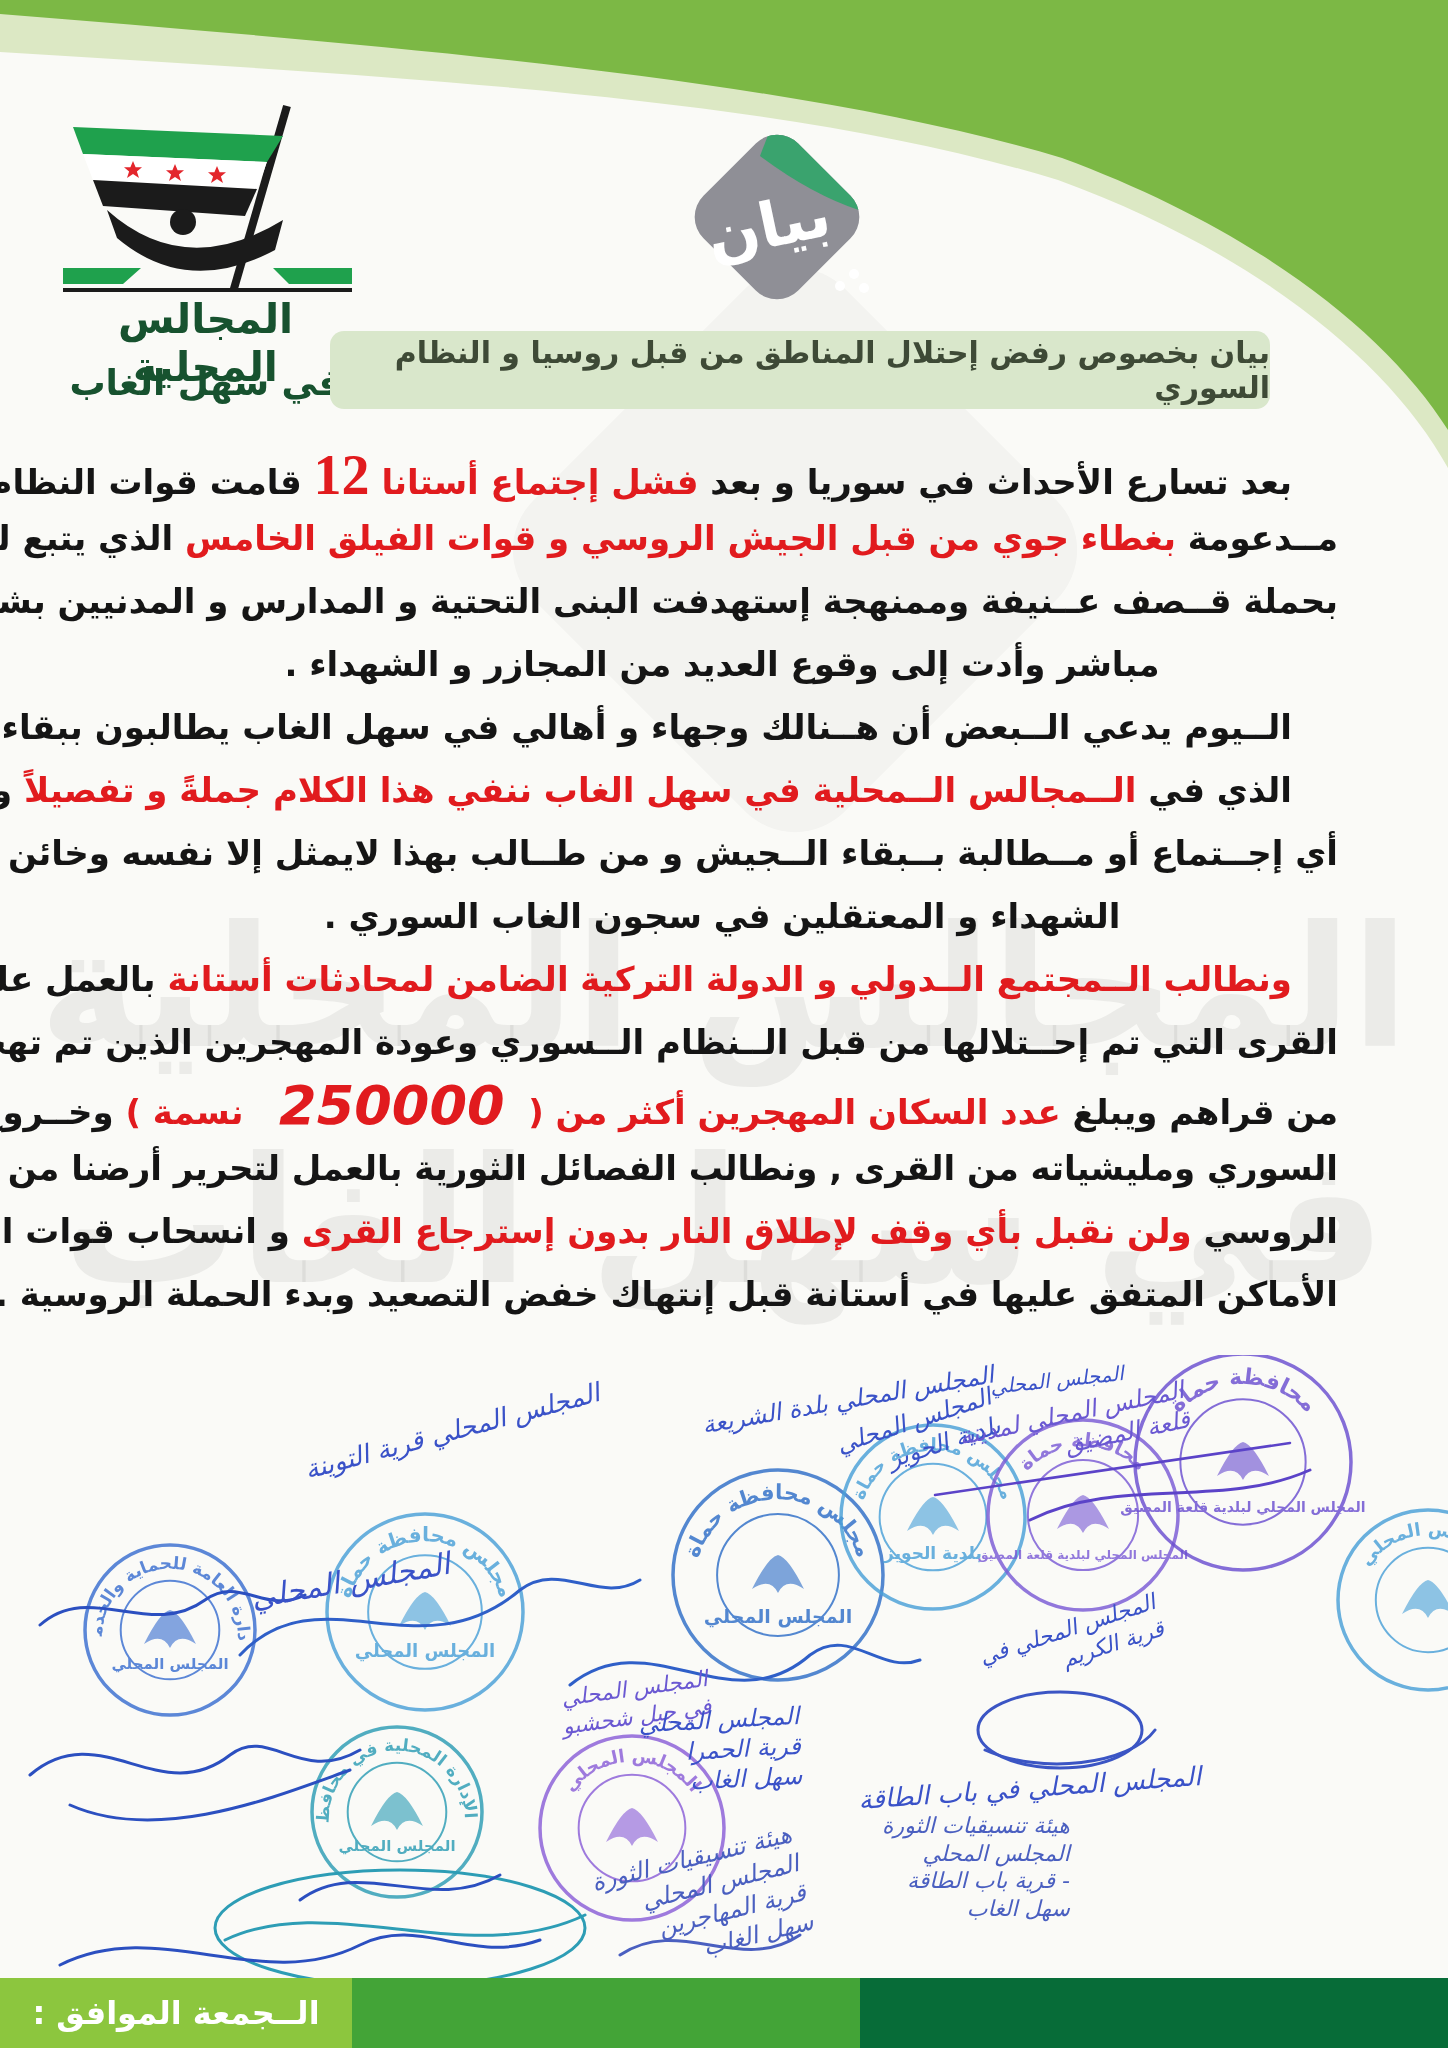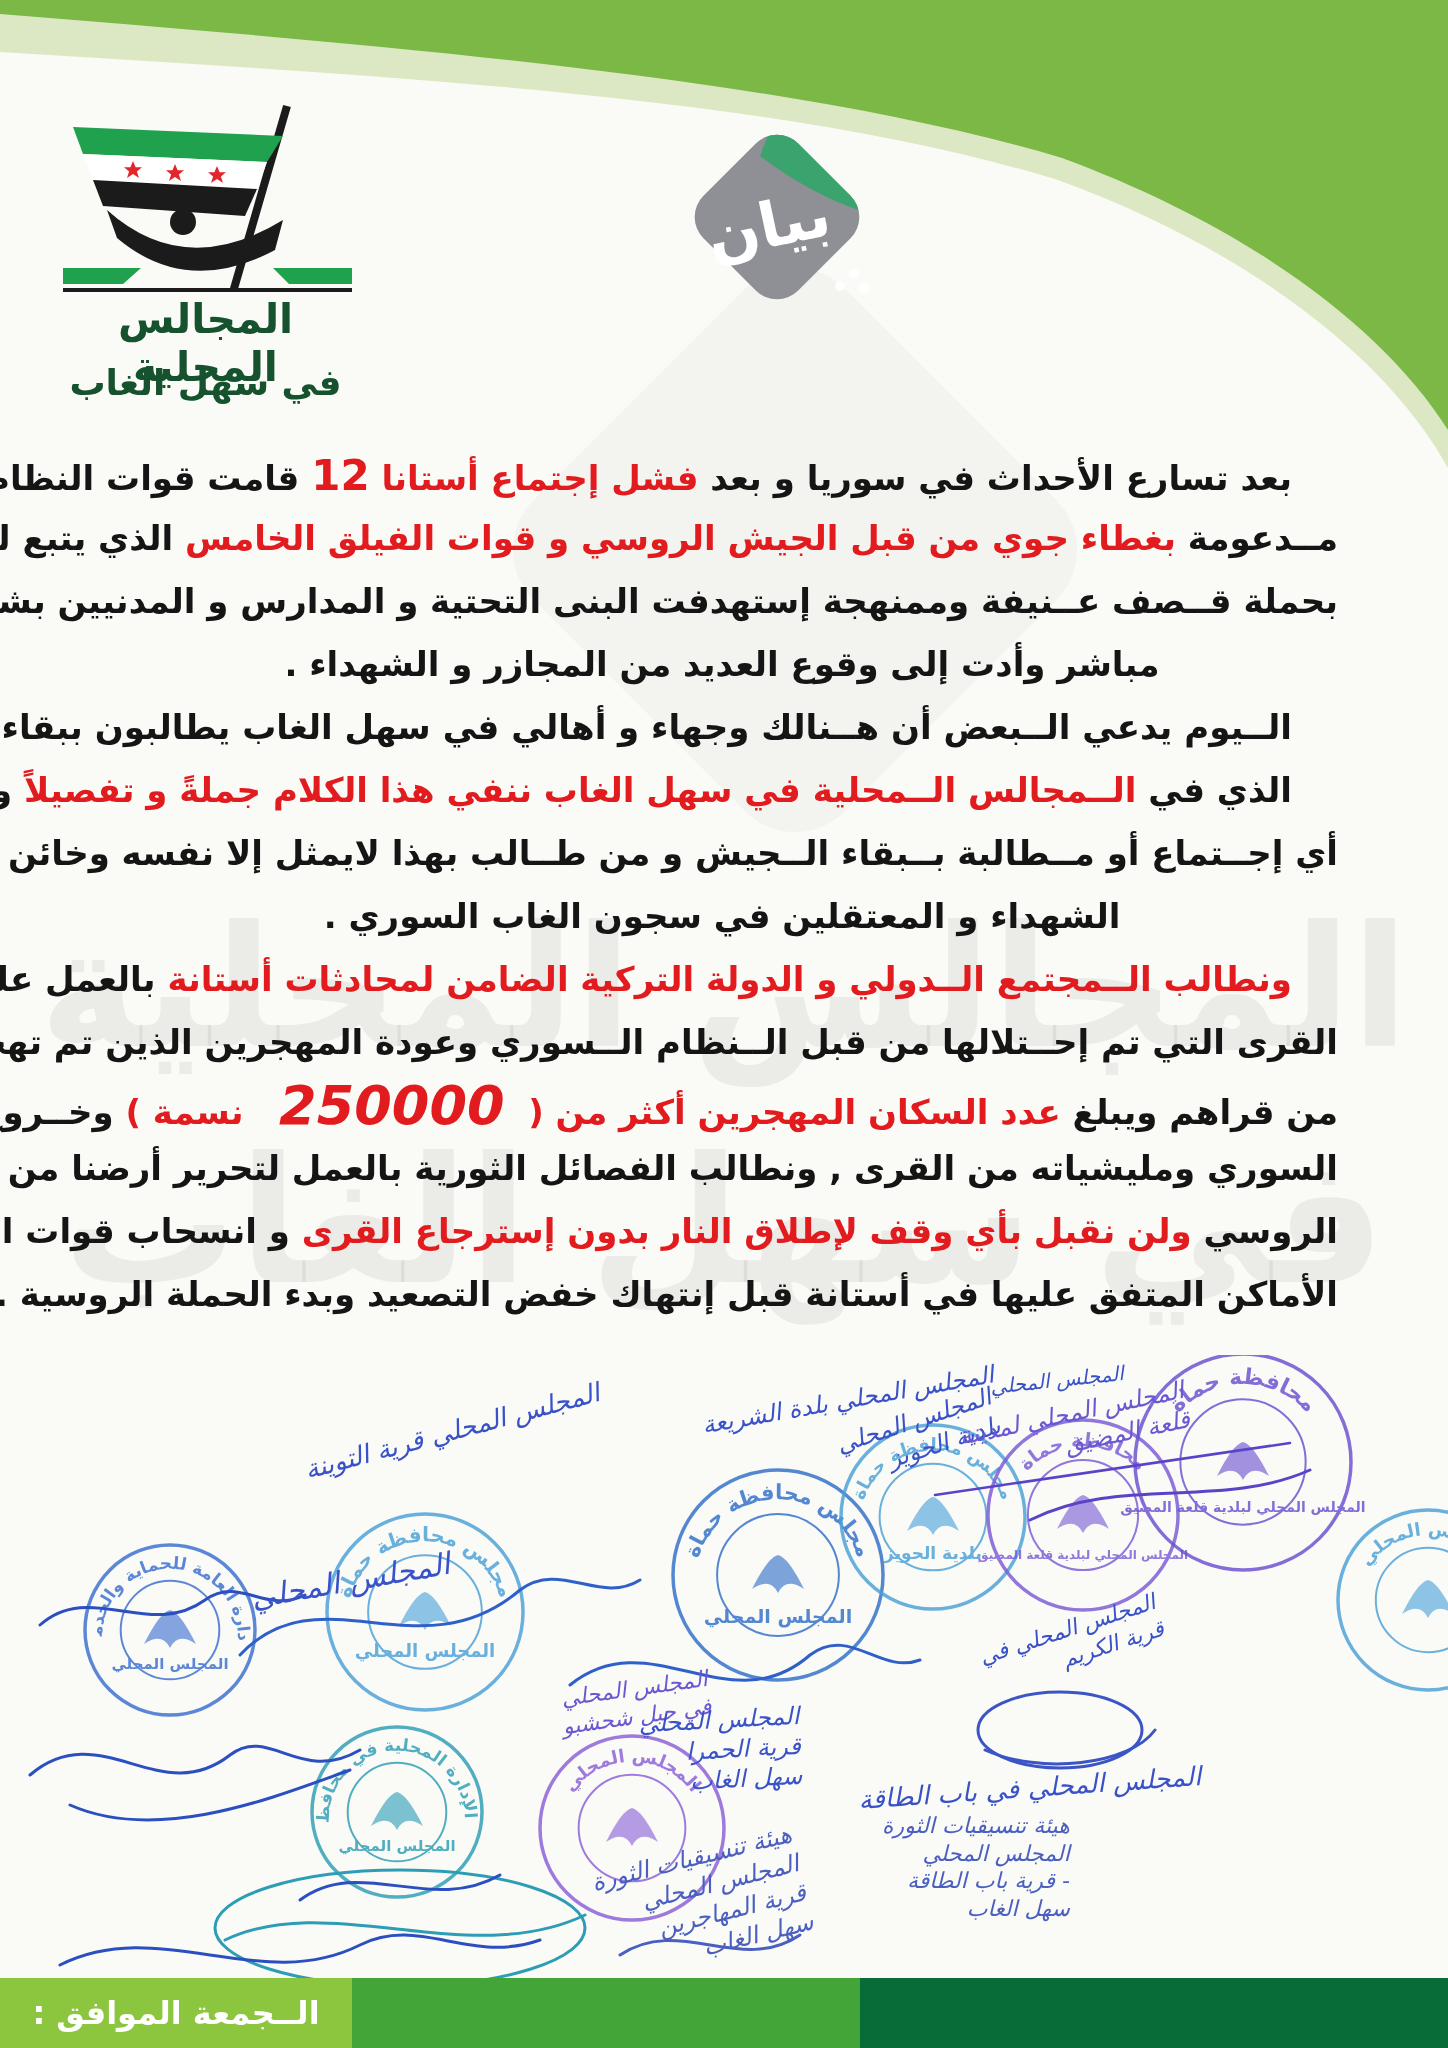--- a/index.html
+++ b/index.html
@@ -23,21 +23,21 @@
   .logo-sub{position:absolute;left:48px;top:362px;width:315px;text-align:center;
             font-size:36px;font-weight:bold;color:#17522f;}
   #bayan{position:absolute;left:664px;top:104px;}
   
   .bodytext{position:absolute;top:444px;right:110px;left:106px;}
   .line{display:block;height:63px;line-height:63px;font-size:34px;font-weight:bold;color:#151515;
         text-align:justify;text-align-last:justify;white-space:nowrap;}
   .line.ctr{text-align:center;text-align-last:center;}
   .line.ind{padding-right:46px;}
   .r{color:#e11b1e;}
-  .mid{font-size:42px;}
+  .mid{font-size:56px;font-family:Liberation Serif, serif;}
   .big{font-size:54px;font-style:italic;}
   
   #stampLayer{position:absolute;left:0;top:1355px;}
   .hw{position:absolute;font-style:italic;font-weight:500;line-height:1.25;pointer-events:none;}
   .hw div{white-space:nowrap;}
   
   .footer-seg{position:absolute;bottom:0;height:70px;}
   .f1{left:0;width:352px;background:#8cc63e;}
   .f2{left:352px;width:508px;background:#43a437;}
   .f3{left:860px;width:588px;background:#076c38;}
@@ -87,20 +87,21 @@
         </clipPath>
     </defs>
     <rect x="46" y="46" width="134" height="134" rx="30" transform="rotate(45 113 113)" fill="#8f8f96"></rect>
     <path d="M113,8 L220,113 Q160,100 96,52 Q106,26 113,8 Z" fill="#3aa36e" clip-path="url(#dm)"></path>
     <text x="104" y="142" font-size="62" font-weight="bold" fill="#ffffff" text-anchor="middle" transform="rotate(-12 110 120)">بيان</text>
     <circle cx="176" cy="182" r="5" fill="#ffffff"></circle>
       <circle cx="190" cy="170" r="5" fill="#ffffff"></circle>
       <circle cx="200" cy="184" r="5" fill="#ffffff"></circle>
   </svg>
 
+  <div class="banner">بيان بخصوص رفض إحتلال المناطق من قبل روسيا و النظام السوري</div>
 
   <div class="bodytext">
     <div class="line ind"><span>بعد تسارع الأحداث في سوريا و بعد </span><span class="r">فشل إجتماع أستانا </span><span class="r mid">12</span><span> قامت قوات النظام السوري</span></div>
     <div class="line"><span>مــدعومة </span><span class="r">بغطاء جوي من قبل الجيش الروسي و قوات الفيلق الخامس</span><span> الذي يتبع لروسيا</span></div>
     <div class="line"><span>بحملة قــصف عــنيفة وممنهجة إستهدفت البنى التحتية و المدارس و المدنيين بشكل</span></div>
     <div class="line ctr"><span>مباشر وأدت إلى وقوع العديد من المجازر و الشهداء .</span></div>
     <div class="line ind"><span>الــيوم يدعي الــبعض أن هــنالك وجهاء و أهالي في سهل الغاب يطالبون ببقاء الجيش</span></div>
     <div class="line ind"><span>الذي في </span><span class="r">الــمجالس الــمحلية في سهل الغاب ننفي هذا الكلام جملةً و تفصيلاً</span><span> ولم يحصل</span></div>
     <div class="line"><span>أي إجــتماع أو مــطالبة بــبقاء الــجيش و من طــالب بهذا لايمثل إلا نفسه وخائن لدماء</span></div>
     <div class="line ctr"><span>الشهداء و المعتقلين في سجون الغاب السوري .</span></div>

